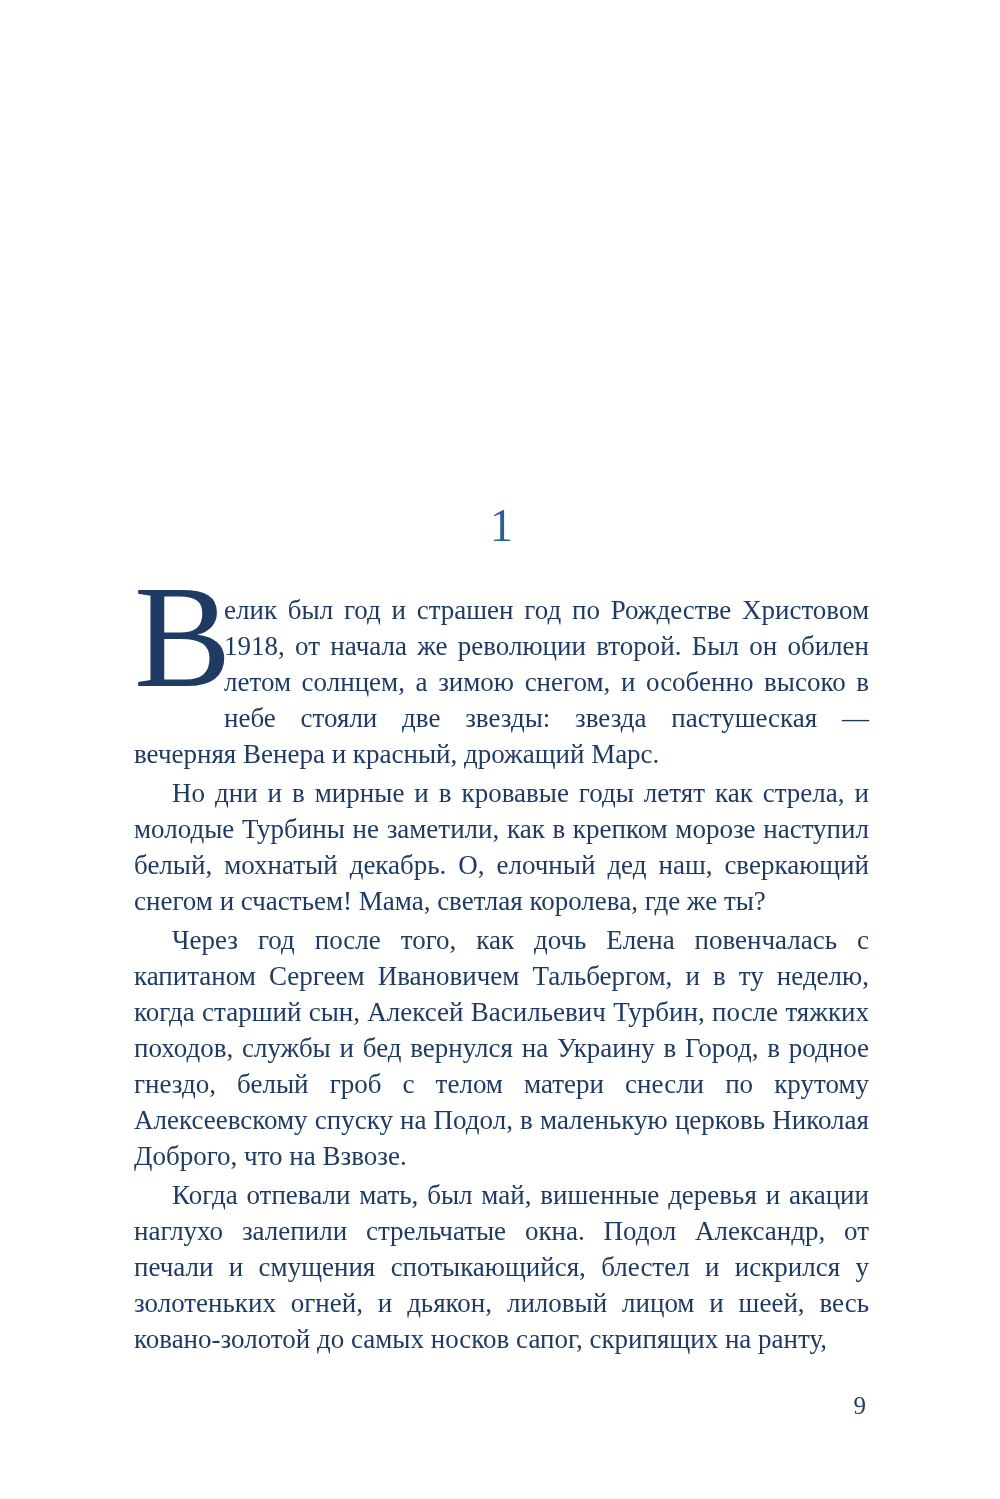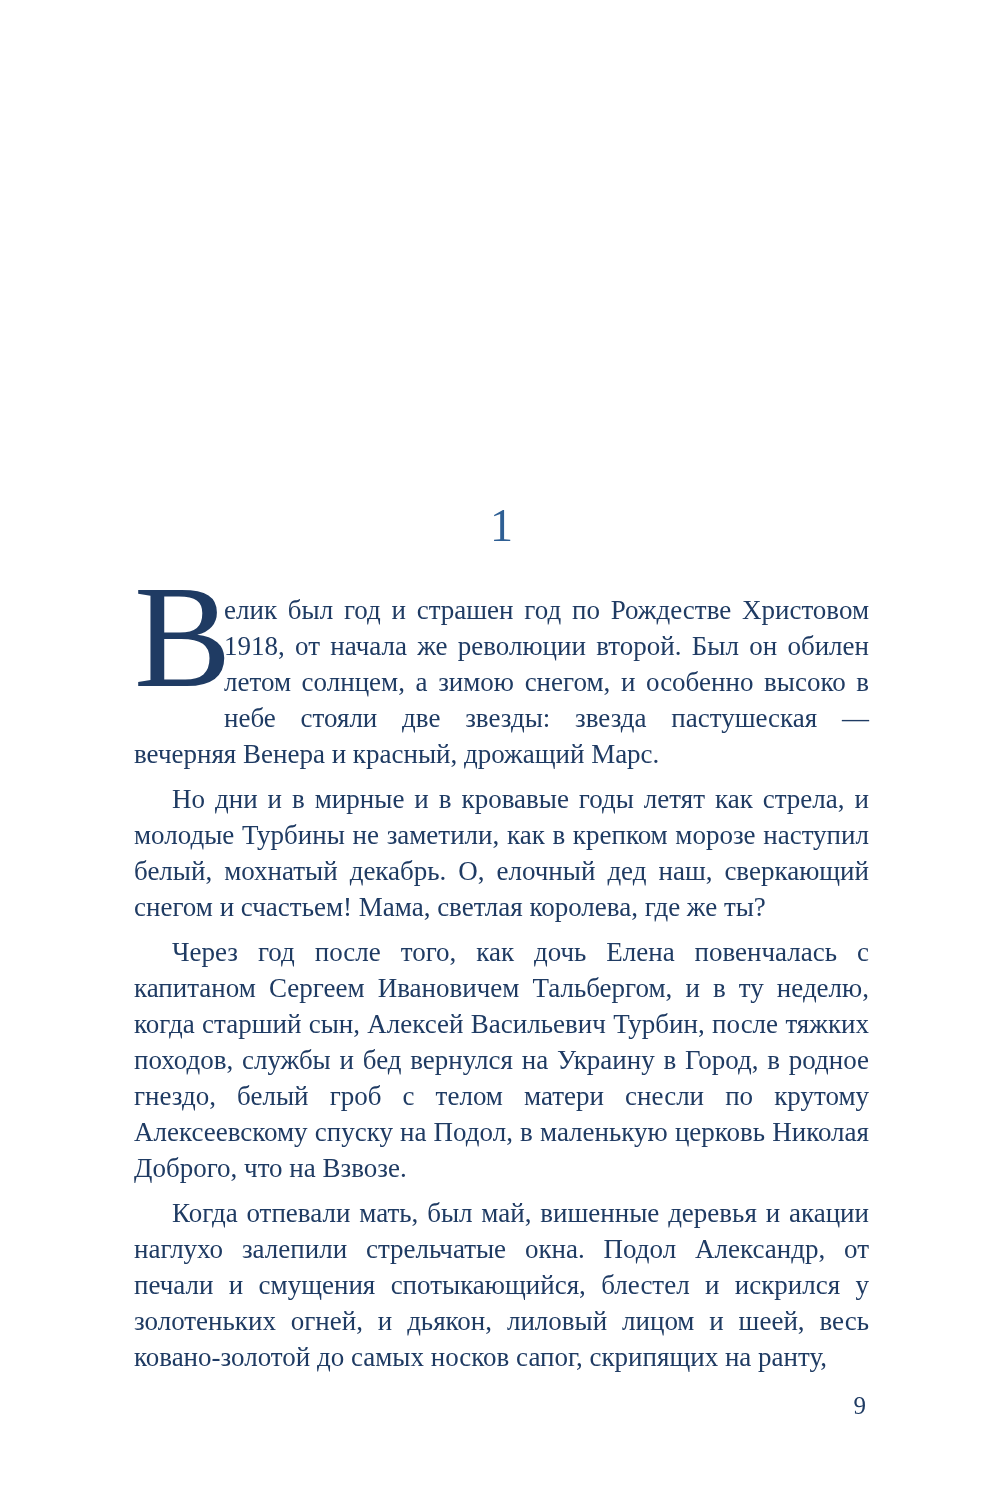--- a/index.html
+++ b/index.html
@@ -32,21 +32,21 @@
   .body-text {
     color: var(--text, #1f3b63);
     font-size: 27px;
     line-height: 36px;
     text-align: justify;
   }
   .para {
     margin: 0;
   }
   .para + .para {
-    margin-top: 9px;
+    margin-top: 3px;
     text-indent: 38px;
   }
   .dropcap {
     float: left;
     width: 76px;
     height: 108px;
     margin: 2px 14px 0 0;
     font-size: 146px;
     line-height: 86px;
     color: var(--text, #1f3b63);

